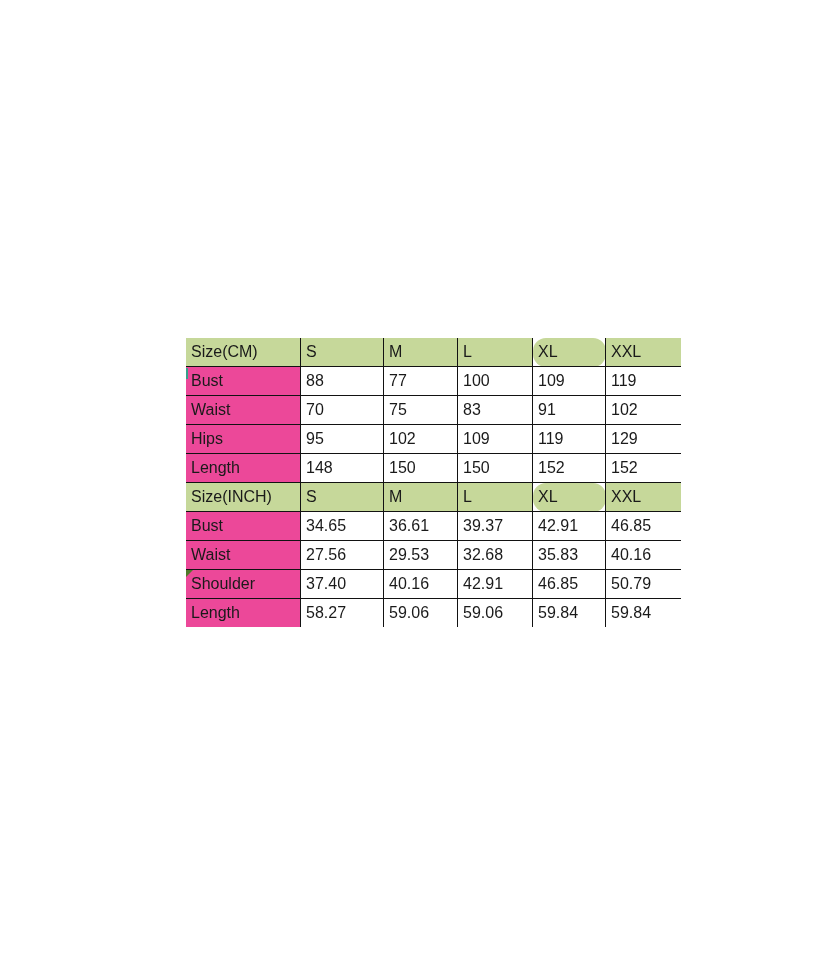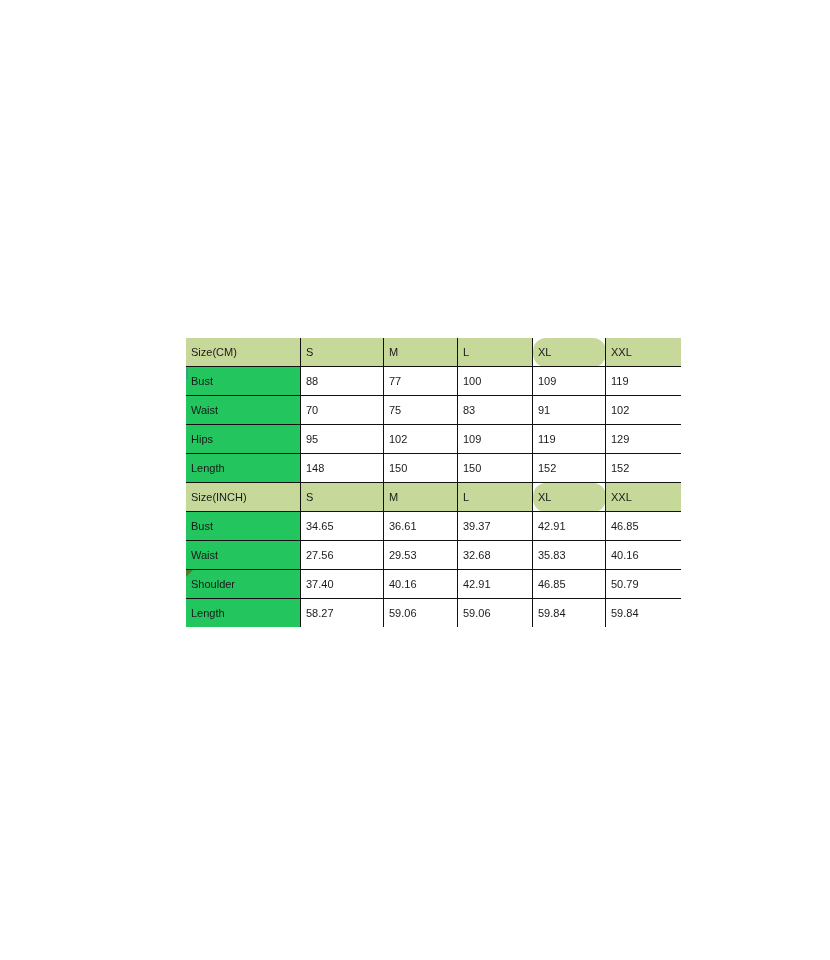--- a/index.html
+++ b/index.html
@@ -24,35 +24,35 @@
 
   table.size-chart {
     border-collapse: collapse;
     table-layout: fixed;
     width: 460px;
   }
 
   table.size-chart td {
     height: 28px;
     padding: 0 0 0 5px;
-    font-size: 11px;
+    font-size: 16px;
     line-height: 28px;
     color: #1a1a1a;
     font-family: "Liberation Sans", sans-serif;
     white-space: nowrap;
     overflow: hidden;
     vertical-align: middle;
     border-top: 1.6px solid #121212;
     border-right: 1.6px solid #121212;
     background: #ffffff;
   }
 
   
   table.size-chart td.label-cell {
-    background: #22c55e;
+    background: #ec4899;
     width: 109px;
   }
 
   
   table.size-chart tr.size-header-row td {
     background: #c6d89a;
   }
 
   
   table.size-chart td.col-s   { width: 77px; }

